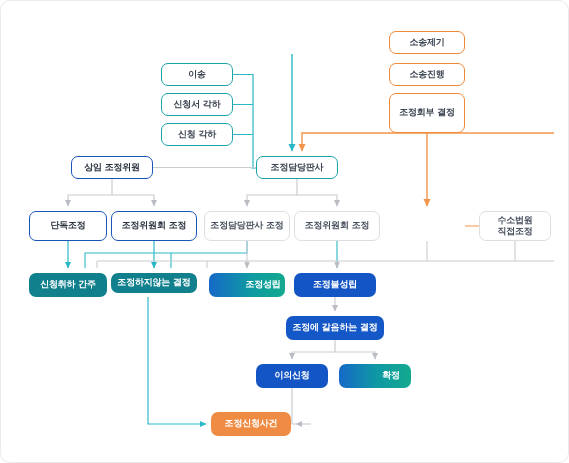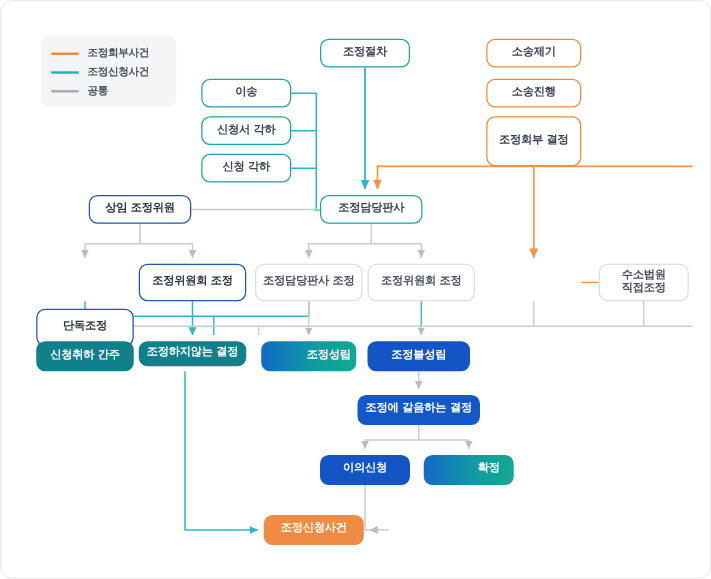--- a/index.html
+++ b/index.html
@@ -130,48 +130,33 @@
       <path d="M310,423 L295,423" stroke="#c9ccd0" stroke-width="1.2" marker-end="url(#ar-gray)"></path>
 
       <path d="M147,296 L147,423 L205,423" stroke="#2ab7c6" stroke-width="1.2" marker-end="url(#ar-teal)"></path>
 
       <path d="M206,260 L206,267" stroke="#c9ccd0" stroke-width="1.1"></path>
 
       <path d="M374,355 L374,358" stroke="#c9ccd0" stroke-width="1.2"></path>
     </g>
   </svg>
 
-  <div id="legend">
-    <div class="leg-row">
-      <span class="leg-line" style="border-top-color:#f08a39;"></span>
-      <span class="leg-txt">조정회부사건</span>
-    </div>
-    <div class="leg-row">
-      <span class="leg-line" style="border-top-color:#18b5c4;"></span>
-      <span class="leg-txt">조정신청사건</span>
-    </div>
-    <div class="leg-row">
-      <span class="leg-line" style="border-top-color:#a8adb3;"></span>
-      <span class="leg-txt">공통</span>
-    </div>
-  </div>
 
-  <div class="node n-teal" style="left: 255px; top: 30px; width: 72px; height: 23px;">조정절차</div>
   <div class="node n-teal" style="left: 160px; top: 62px; width: 72px; height: 23px;">이송</div>
   <div class="node n-teal" style="left: 160px; top: 92px; width: 72px; height: 23px;">신청서 각하</div>
   <div class="node n-orange" style="left: 388px; top: 30px; width: 76px; height: 23px;">소송제기</div>
 
   <div class="node n-teal" style="left: 160px; top: 122px; width: 72px; height: 23px;">신청 각하</div>
   <div class="node n-orange" style="left: 388px; top: 62px; width: 76px; height: 23px;">소송진행</div>
   <div class="node n-orange" style="left: 388px; top: 92px; width: 76px; height: 40px;">조정회부 결정</div>
 
   <div class="node n-blue" style="left: 70px; top: 155px; width: 82px; height: 23px;">상임 조정위원</div>
   <div class="node n-teal" style="left: 255px; top: 155px; width: 82px; height: 23px;">조정담당판사</div>
 
-  <div class="node n-blue" style="left: 28px; top: 210px; width: 78px; height: 30px; margin-top: 36px;">단독조정</div>
+  <div class="node n-blue" style="left: 28px; top: 210px; width: 78px; height: 30px;">단독조정</div>
   <div class="node n-blue" style="left: 110px; top: 210px; width: 86px; height: 30px;">조정위원회 조정</div>
   <div class="node n-gray" style="left: 203px; top: 210px; width: 86px; height: 30px;">조정담당판사 조정</div>
   <div class="node n-gray" style="left: 293px; top: 210px; width: 86px; height: 30px;">조정위원회 조정</div>
   <div class="node n-gray" style="left: 478px; top: 210px; width: 72px; height: 30px;">수소법원
 직접조정</div>
 
   <div class="node f-tealdark" style="left: 28px; top: 272px; width: 78px; height: 24px;">신청취하 간주</div>
   <div class="node f-tealdark" style="left: 110px; top: 272px; width: 86px; height: 20px;">조정하지않는 결정</div>
   <div class="node f-grad-bt" style="left: 208px; top: 272px; width: 76px; height: 24px;">조정성립</div>
   <div class="node f-blue" style="left: 293px; top: 272px; width: 82px; height: 24px;">조정불성립</div>

